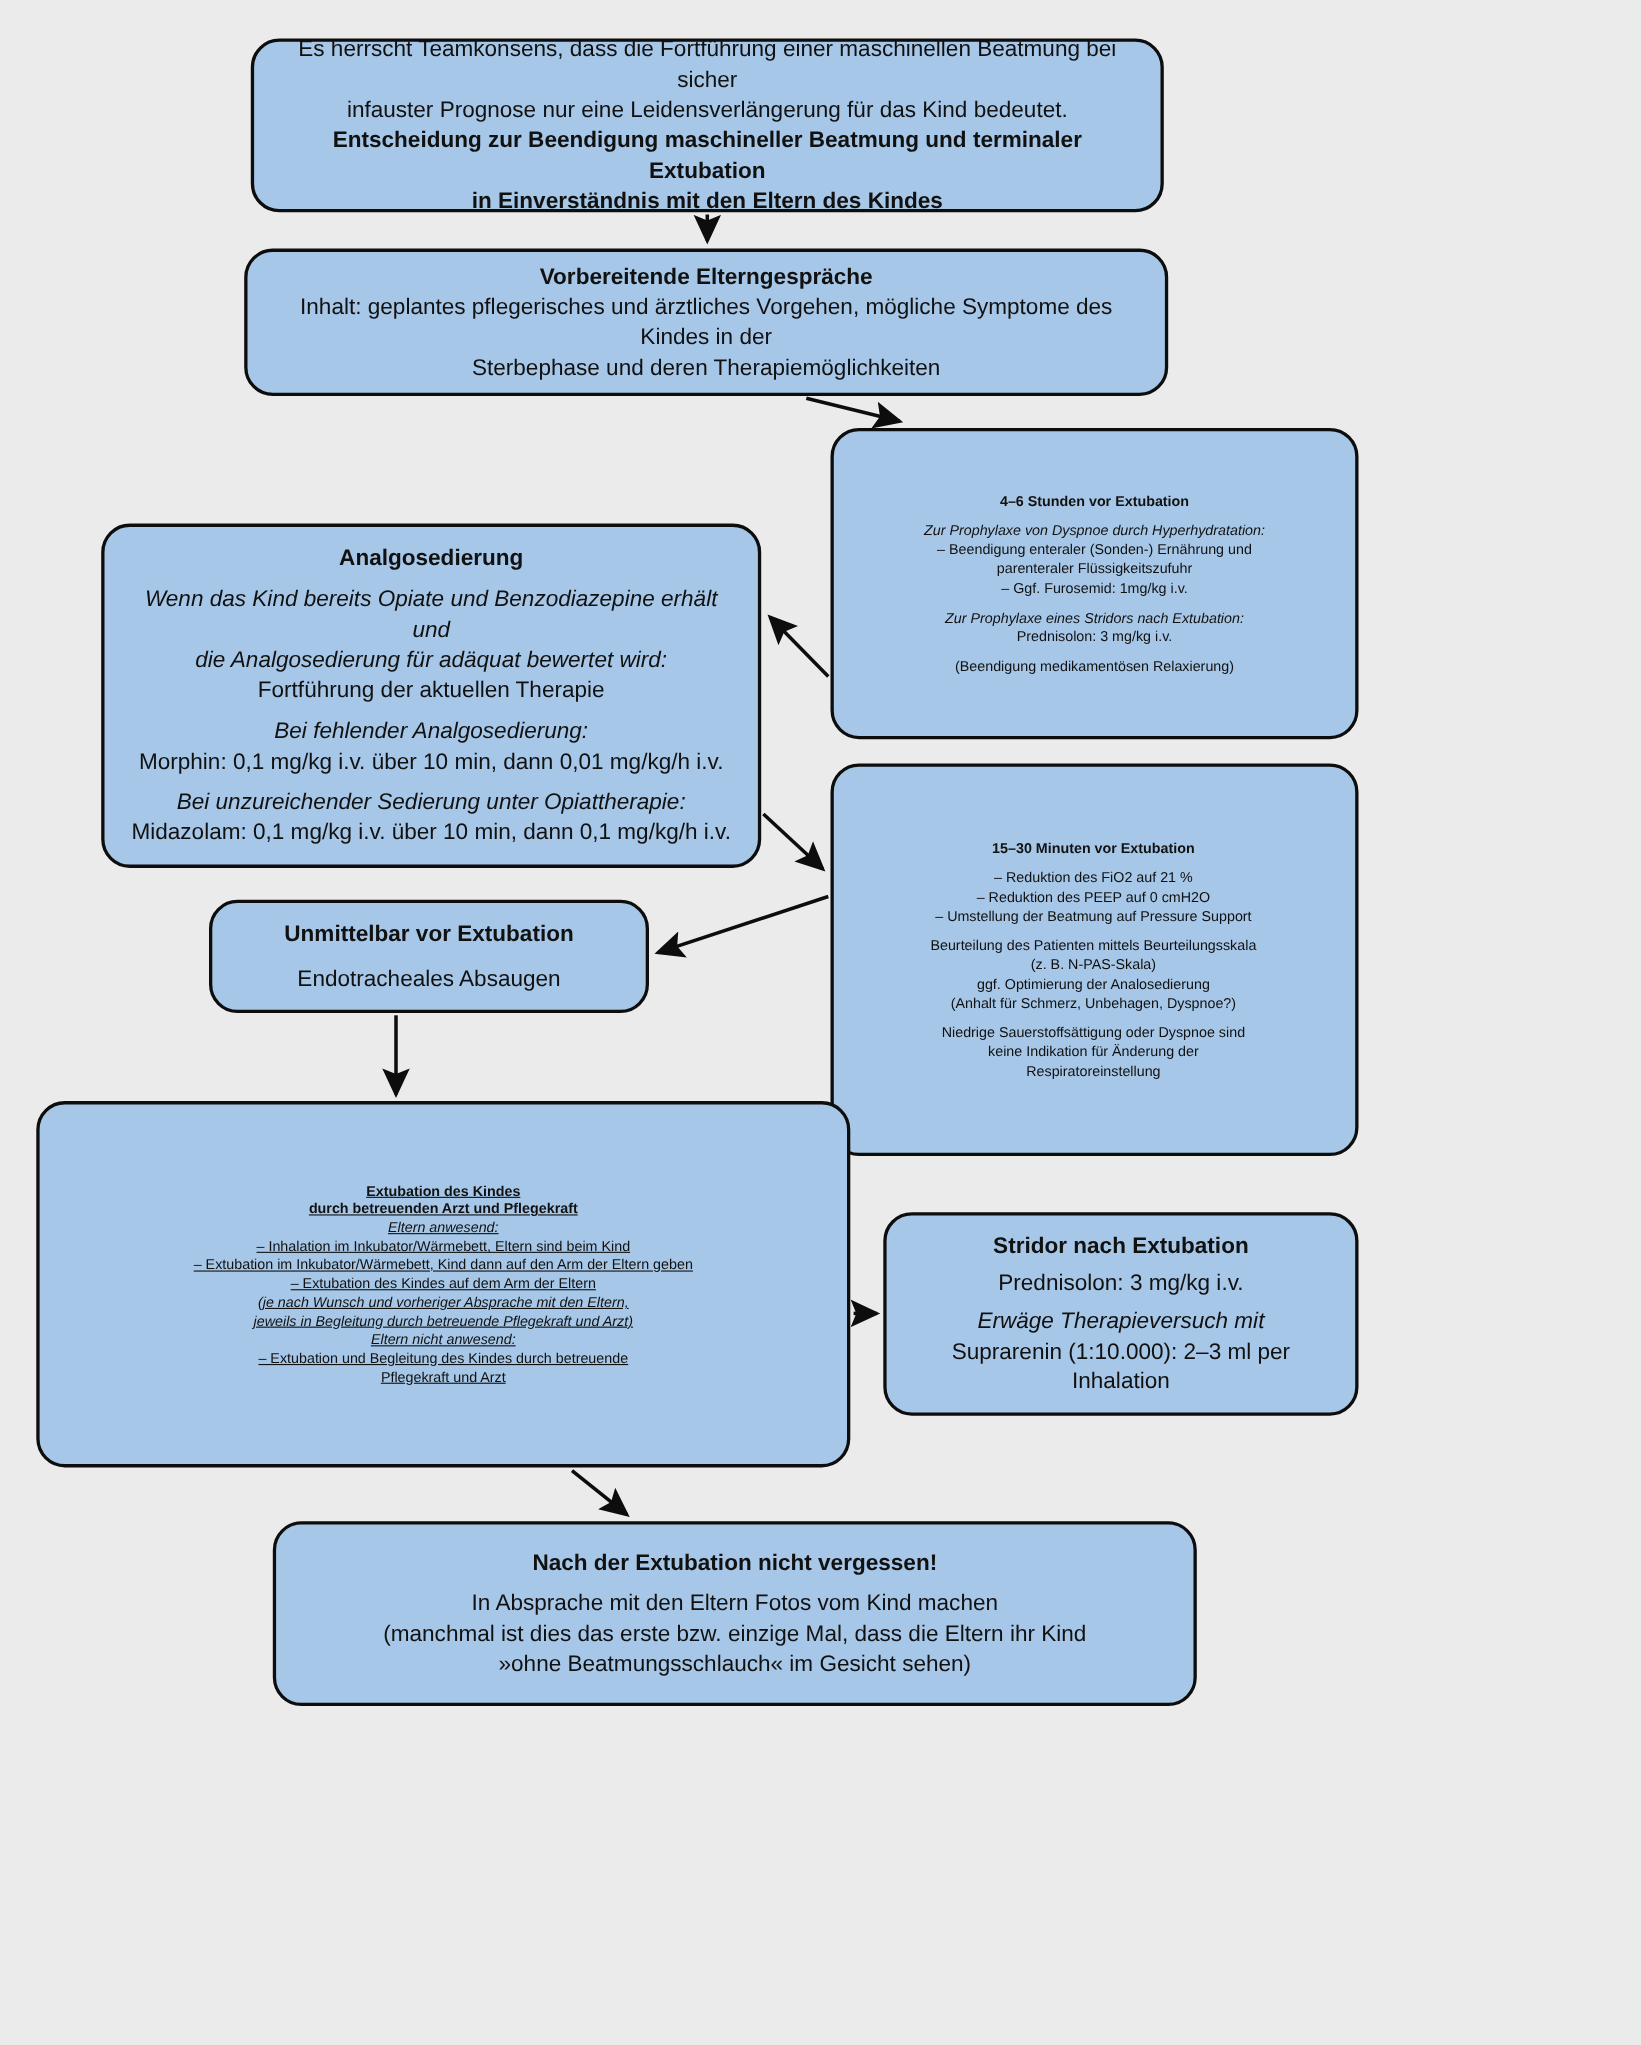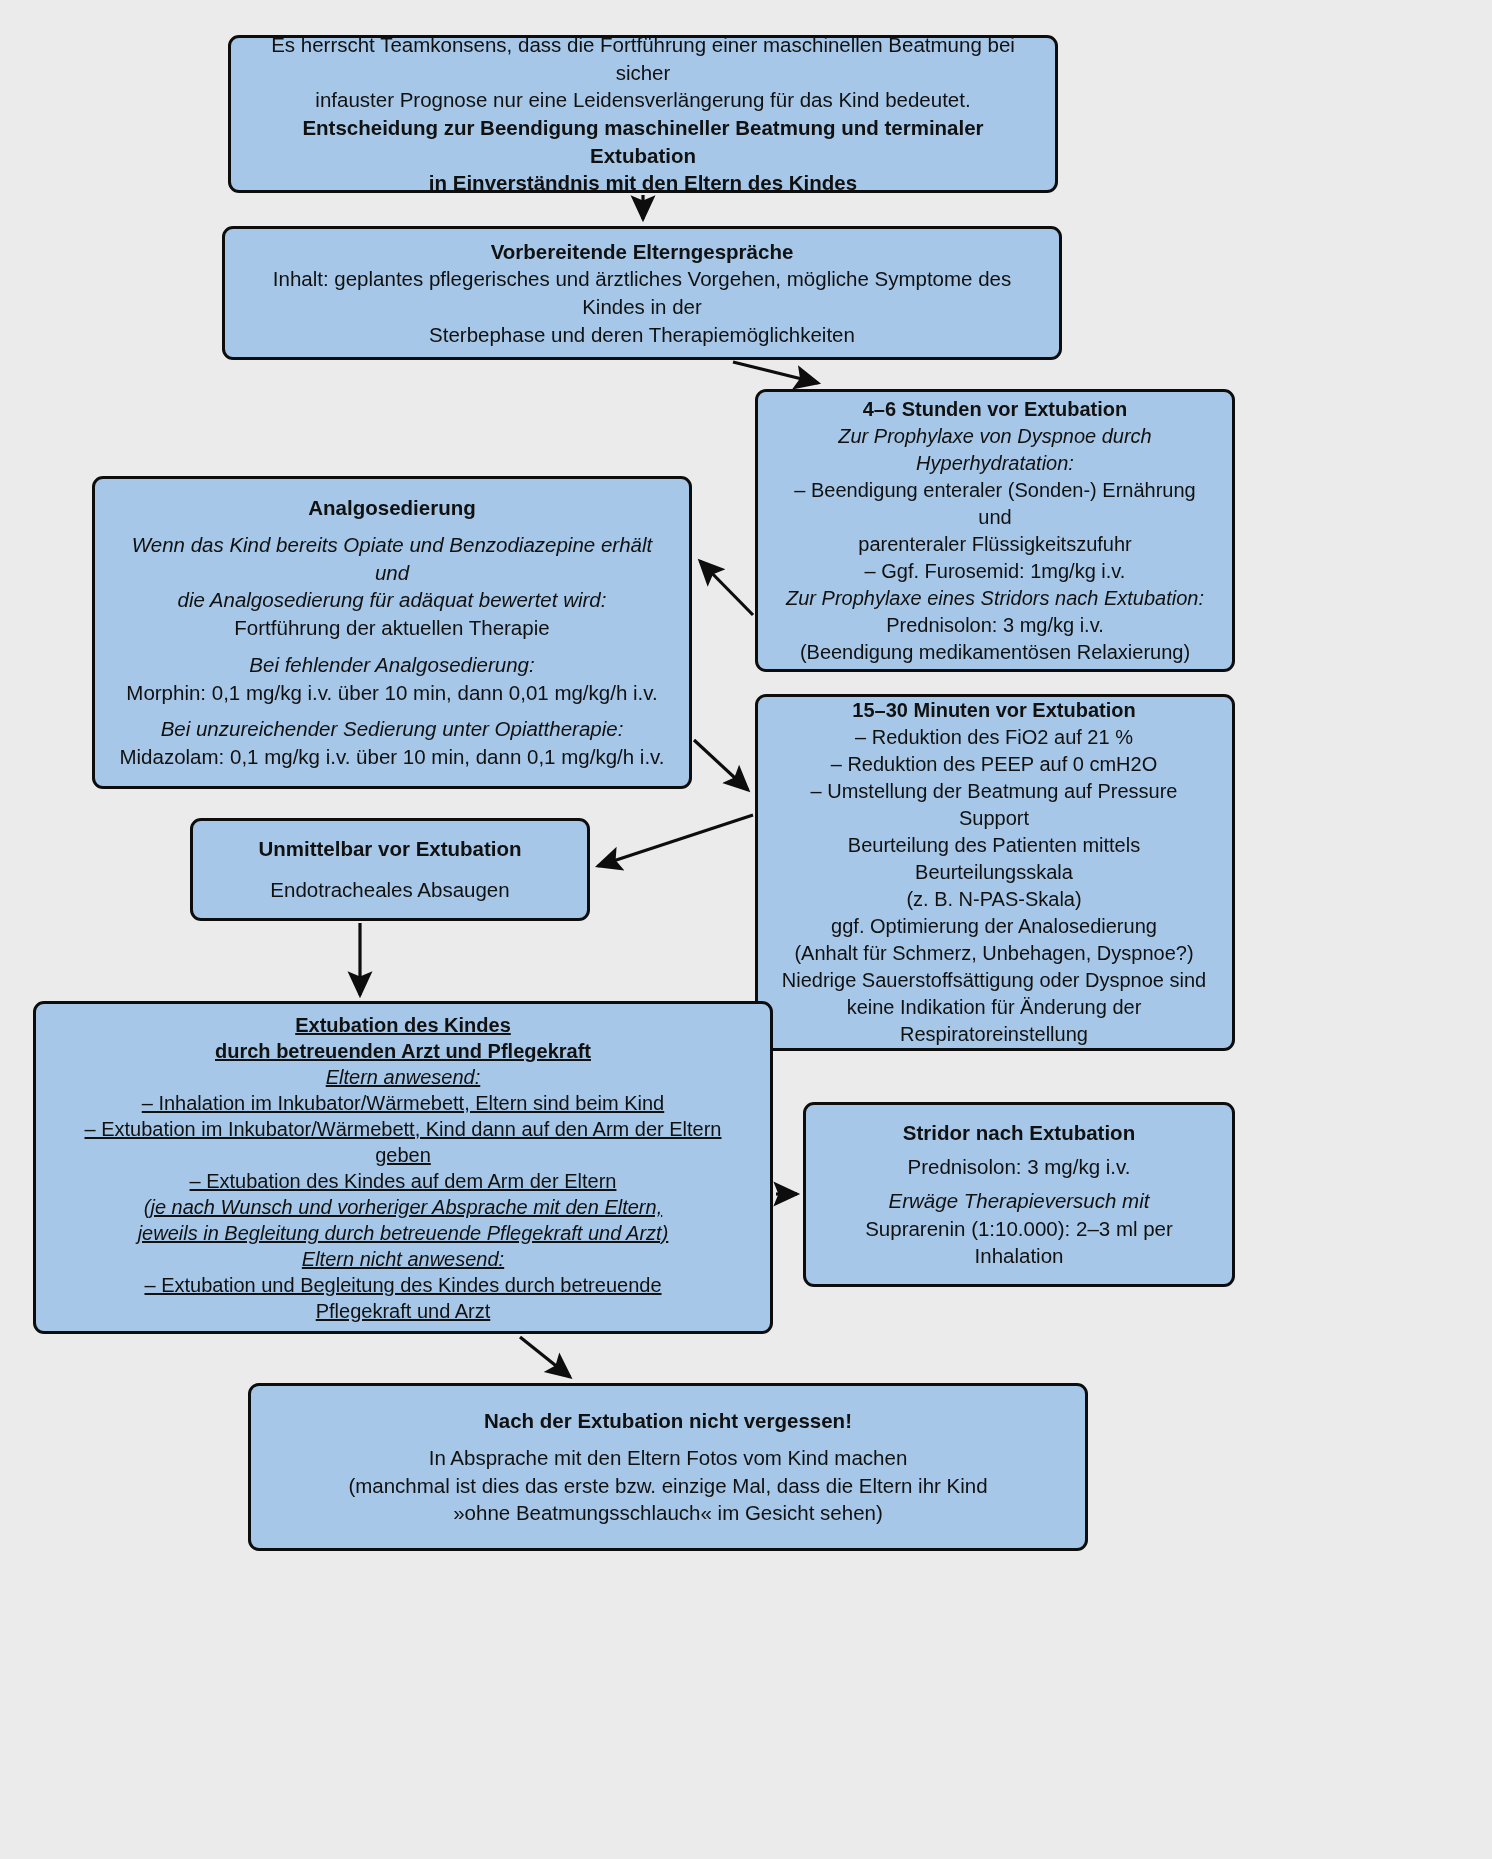--- a/index.html
+++ b/index.html
@@ -25,21 +25,21 @@
     left: 0; top: 0;
     width: 1492px;
     height: 1859px;
     pointer-events: none;
   }
   .node {
     position: absolute;
     box-sizing: border-box;
     background: #a6c7e7;
     border: 3px solid #0d0d0d;
-    border-radius: 11px;
+    border-radius: 26px;
     color: #111;
     text-align: center;
     line-height: 1.35;
     font-size: 20.5px;
     padding: 14px 18px;
     display: flex;
     flex-direction: column;
     justify-content: center;
     align-items: center;
   }
@@ -54,21 +54,21 @@
   #node-elterngespraech { left: 222px; top: 226px;  width: 840px;  height: 134px; }
   #node-4-6-stunden   { left: 755px;  top: 389px;  width: 480px;  height: 283px; }
   #node-analgosedierung { left: 92px; top: 476px;  width: 600px;  height: 313px; }
   #node-15-30-minuten { left: 755px;  top: 694px;  width: 480px;  height: 357px; padding-left: 16px; }
   #node-unmittelbar   { left: 190px;  top: 818px;  width: 400px;  height: 103px; }
   #node-extubation    { left: 33px;   top: 1001px; width: 740px;  height: 333px; }
   #node-stridor       { left: 803px;  top: 1102px; width: 432px;  height: 185px; }
   #node-nachher       { left: 228px;  top: 1383px; width: 840px;  height: 168px; margin-left: 20px; }
 
   
-  #node-4-6-stunden, #node-15-30-minuten, #node-extubation { font-size: 20px; }
+  #node-4-6-stunden, #node-15-30-minuten, #node-extubation { font-size: 13px; }
   #node-extubation { line-height: 1.3; text-decoration: underline; }
 </style>
 </head>
 <body>
 
 <div id="canvas">
 
   <svg class="edges" viewBox="0 0 1492 1859">
     <defs>
       <marker id="arrow" markerWidth="9" markerHeight="9" refX="7.4" refY="4.5" orient="auto" markerUnits="strokeWidth">

